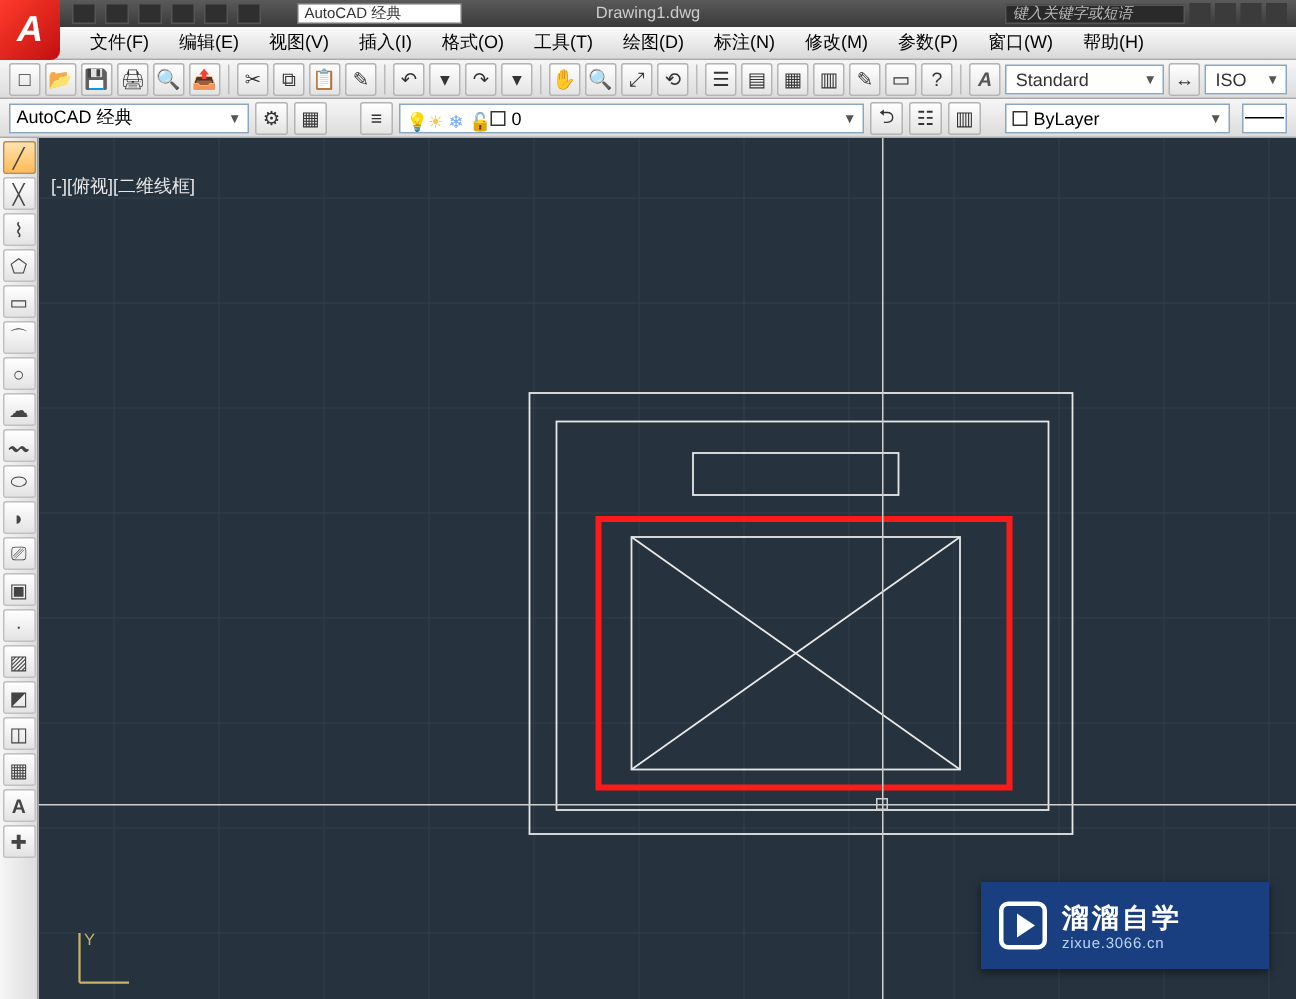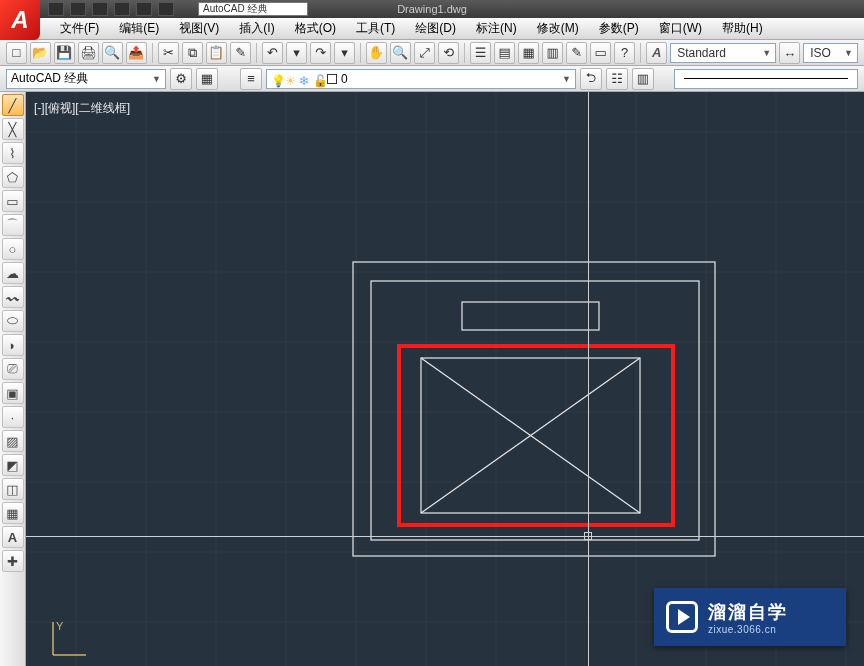--- a/index.html
+++ b/index.html
@@ -152,21 +152,21 @@
   }
 
   .canvas-wrap {
     flex:1; position:relative;
     background:#26323e;
   }
   .grid { position:absolute; inset:0; }
   .grid line.minor { stroke:#2f3c49; stroke-width:1; }
 
   .viewport-label {
-    position:absolute; left:8px; top:8px;
+    position:absolute; left:8px; top:24px;
     color:#e8e8e8; font-size:12px;
   }
 
   .crosshair-h { position:absolute; height:1px; background:#d0d0d0; left:0; right:0; }
   .crosshair-v { position:absolute; width:1px; background:#d0d0d0; top:0; bottom:0; }
   .pickbox { position:absolute; width:8px; height:8px; border:1px solid #d0d0d0; transform:translate(-50%,-50%); }
 
   .shape { stroke:#e8e8e8; stroke-width:1.2; fill:none; }
 
   .highlight-box {
@@ -209,20 +209,29 @@
     <div class="qbtn"></div>
     <div class="qbtn"></div>
     <div class="qbtn"></div>
     <div class="qbtn"></div>
     <div class="qbtn"></div>
   </div>
   <div class="workspace-box">
     <span>AutoCAD 经典</span>
   </div>
   <div class="doc-title">Drawing1.dwg</div>
+  <div class="search-area">
+    <div class="search-box">
+      <span>键入关键字或短语</span>
+    </div>
+    <div class="search-chip"></div>
+    <div class="search-chip"></div>
+    <div class="search-chip"></div>
+    <div class="search-chip"></div>
+  </div>
 </div>
 
 <div class="app-logo">
   <span class="a">A</span>
 </div>
 
 <div class="menubar">
   <div class="menu-item">文件(F)</div>
   <div class="menu-item">编辑(E)</div>
   <div class="menu-item">视图(V)</div>
@@ -293,20 +302,24 @@
     <span class="sw" style="color:#f2c94c">☀</span>
     <span class="sw" style="color:#6aa6ff">❄</span>
     <span class="sw" style="color:#888">🔓</span>
     <span class="sw" style="border:1px solid #333;background:#fff"></span>
     <span>0</span>
   </div>
   <div class="tbtn">⮌</div>
   <div class="tbtn">☷</div>
   <div class="tbtn">▥</div>
   <div style="width:8px"></div>
+  <div class="bylayer-select">
+    <span class="color-sw"></span>
+    <span>ByLayer</span>
+  </div>
   <div class="linetype-strip"></div>
 </div>
 
 <div class="main">
   <div class="side-toolbar">
     <div class="sbtn active">╱</div>
     <div class="sbtn">╳</div>
     <div class="sbtn">⌇</div>
     <div class="sbtn">⬠</div>
     <div class="sbtn">▭</div>

